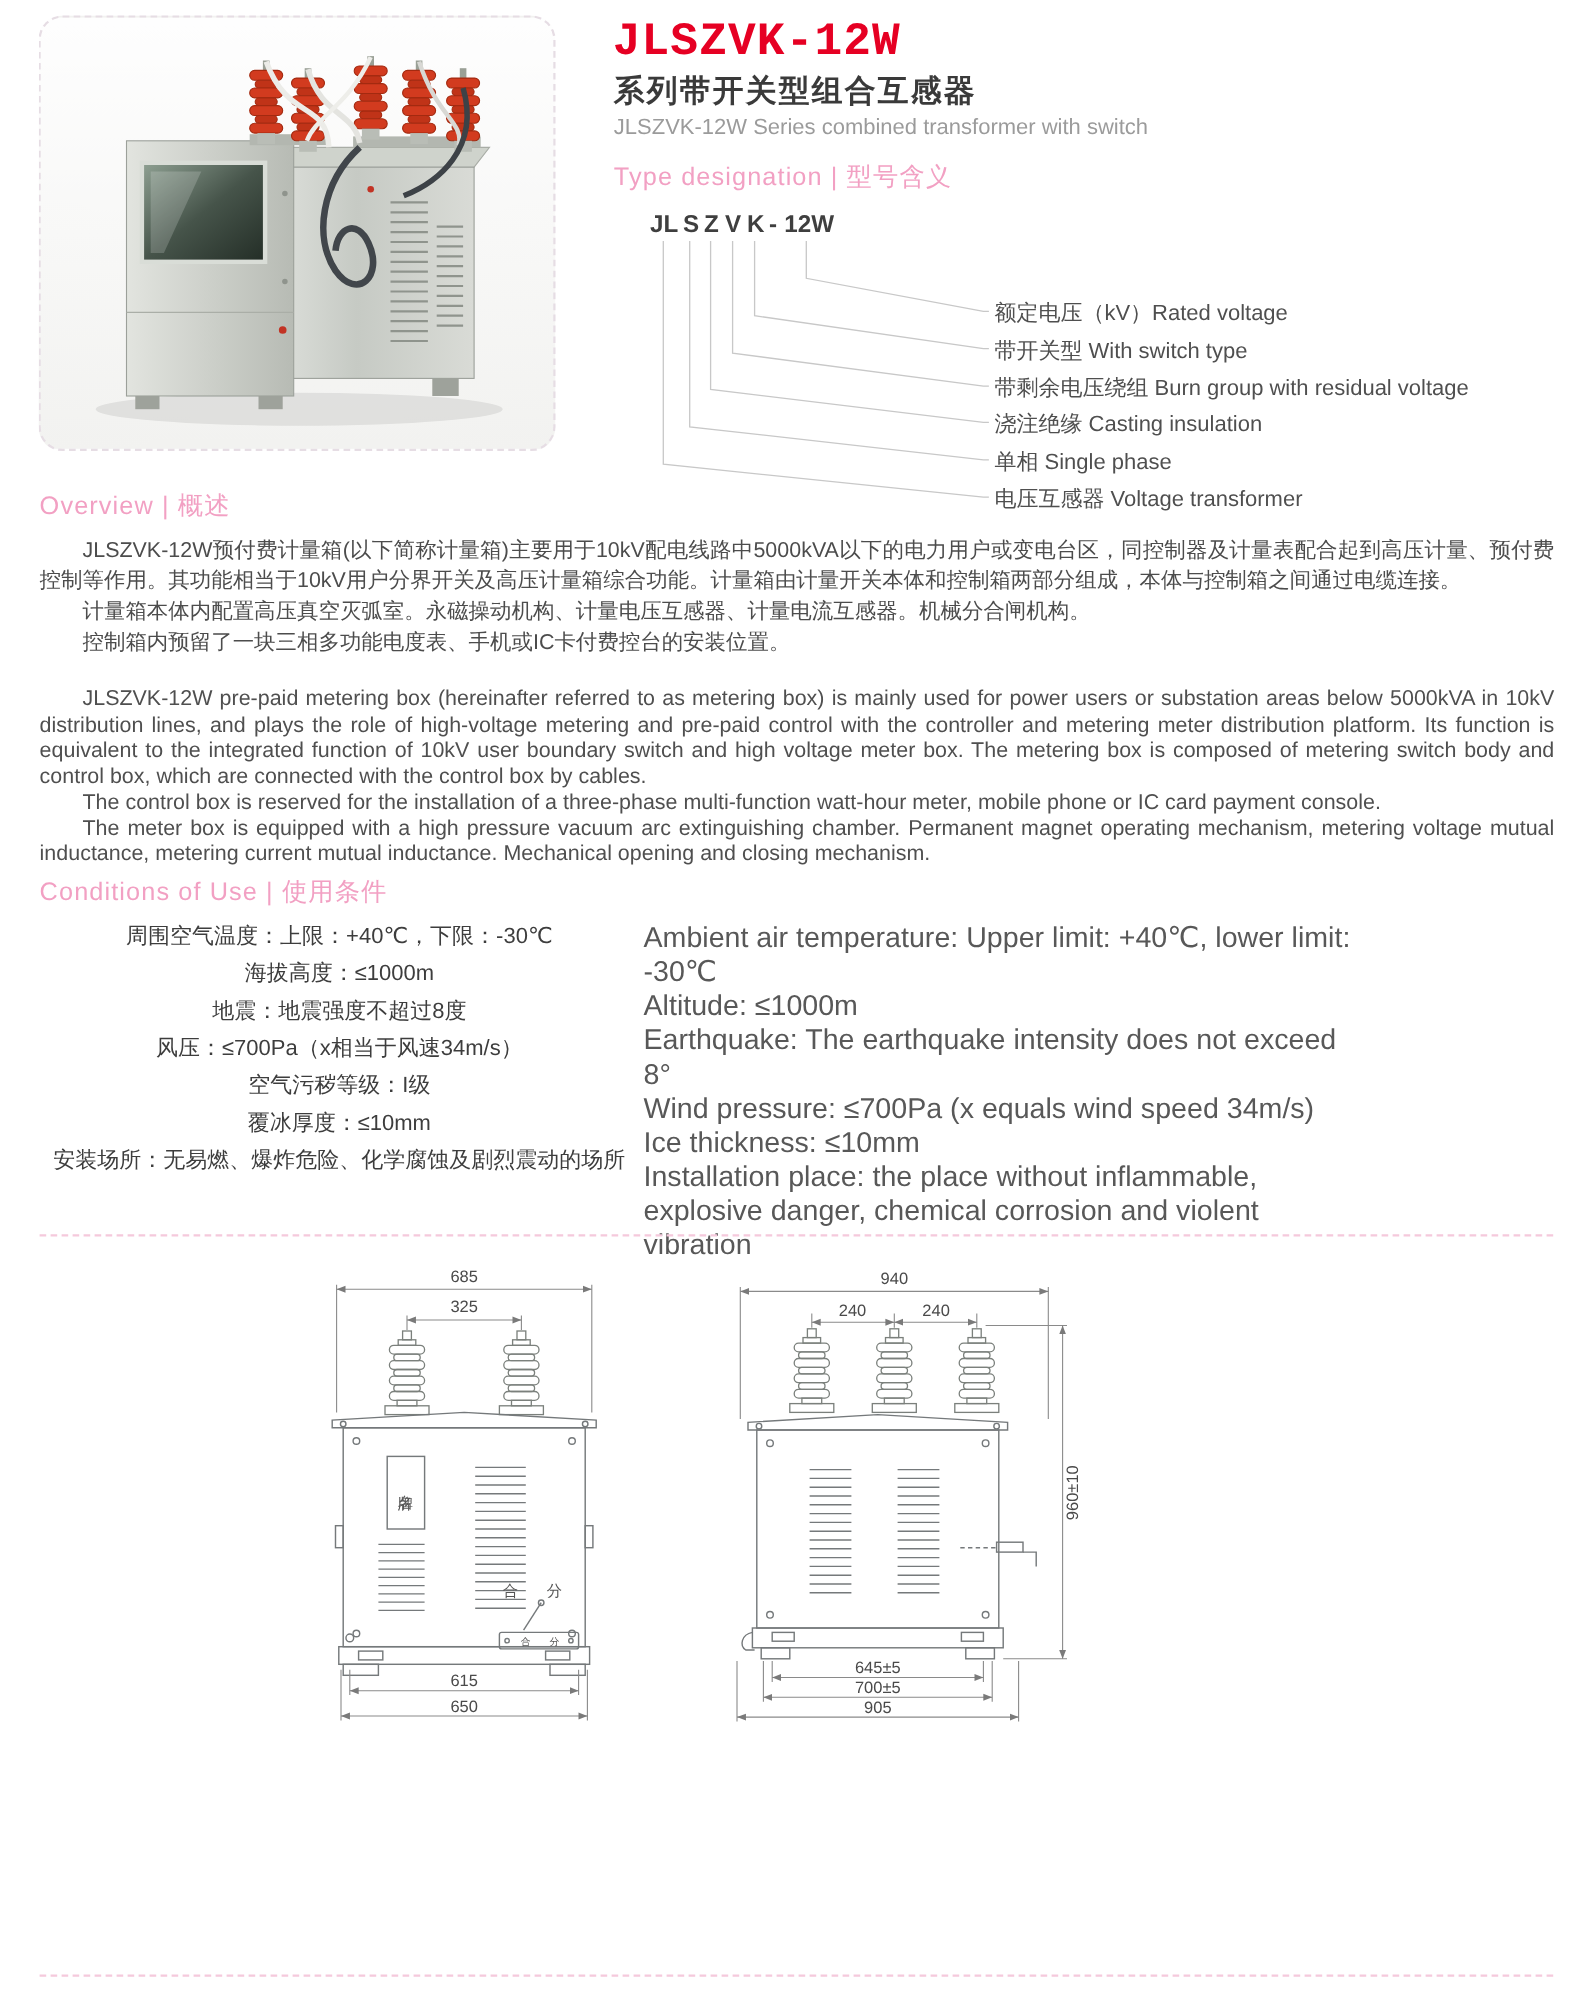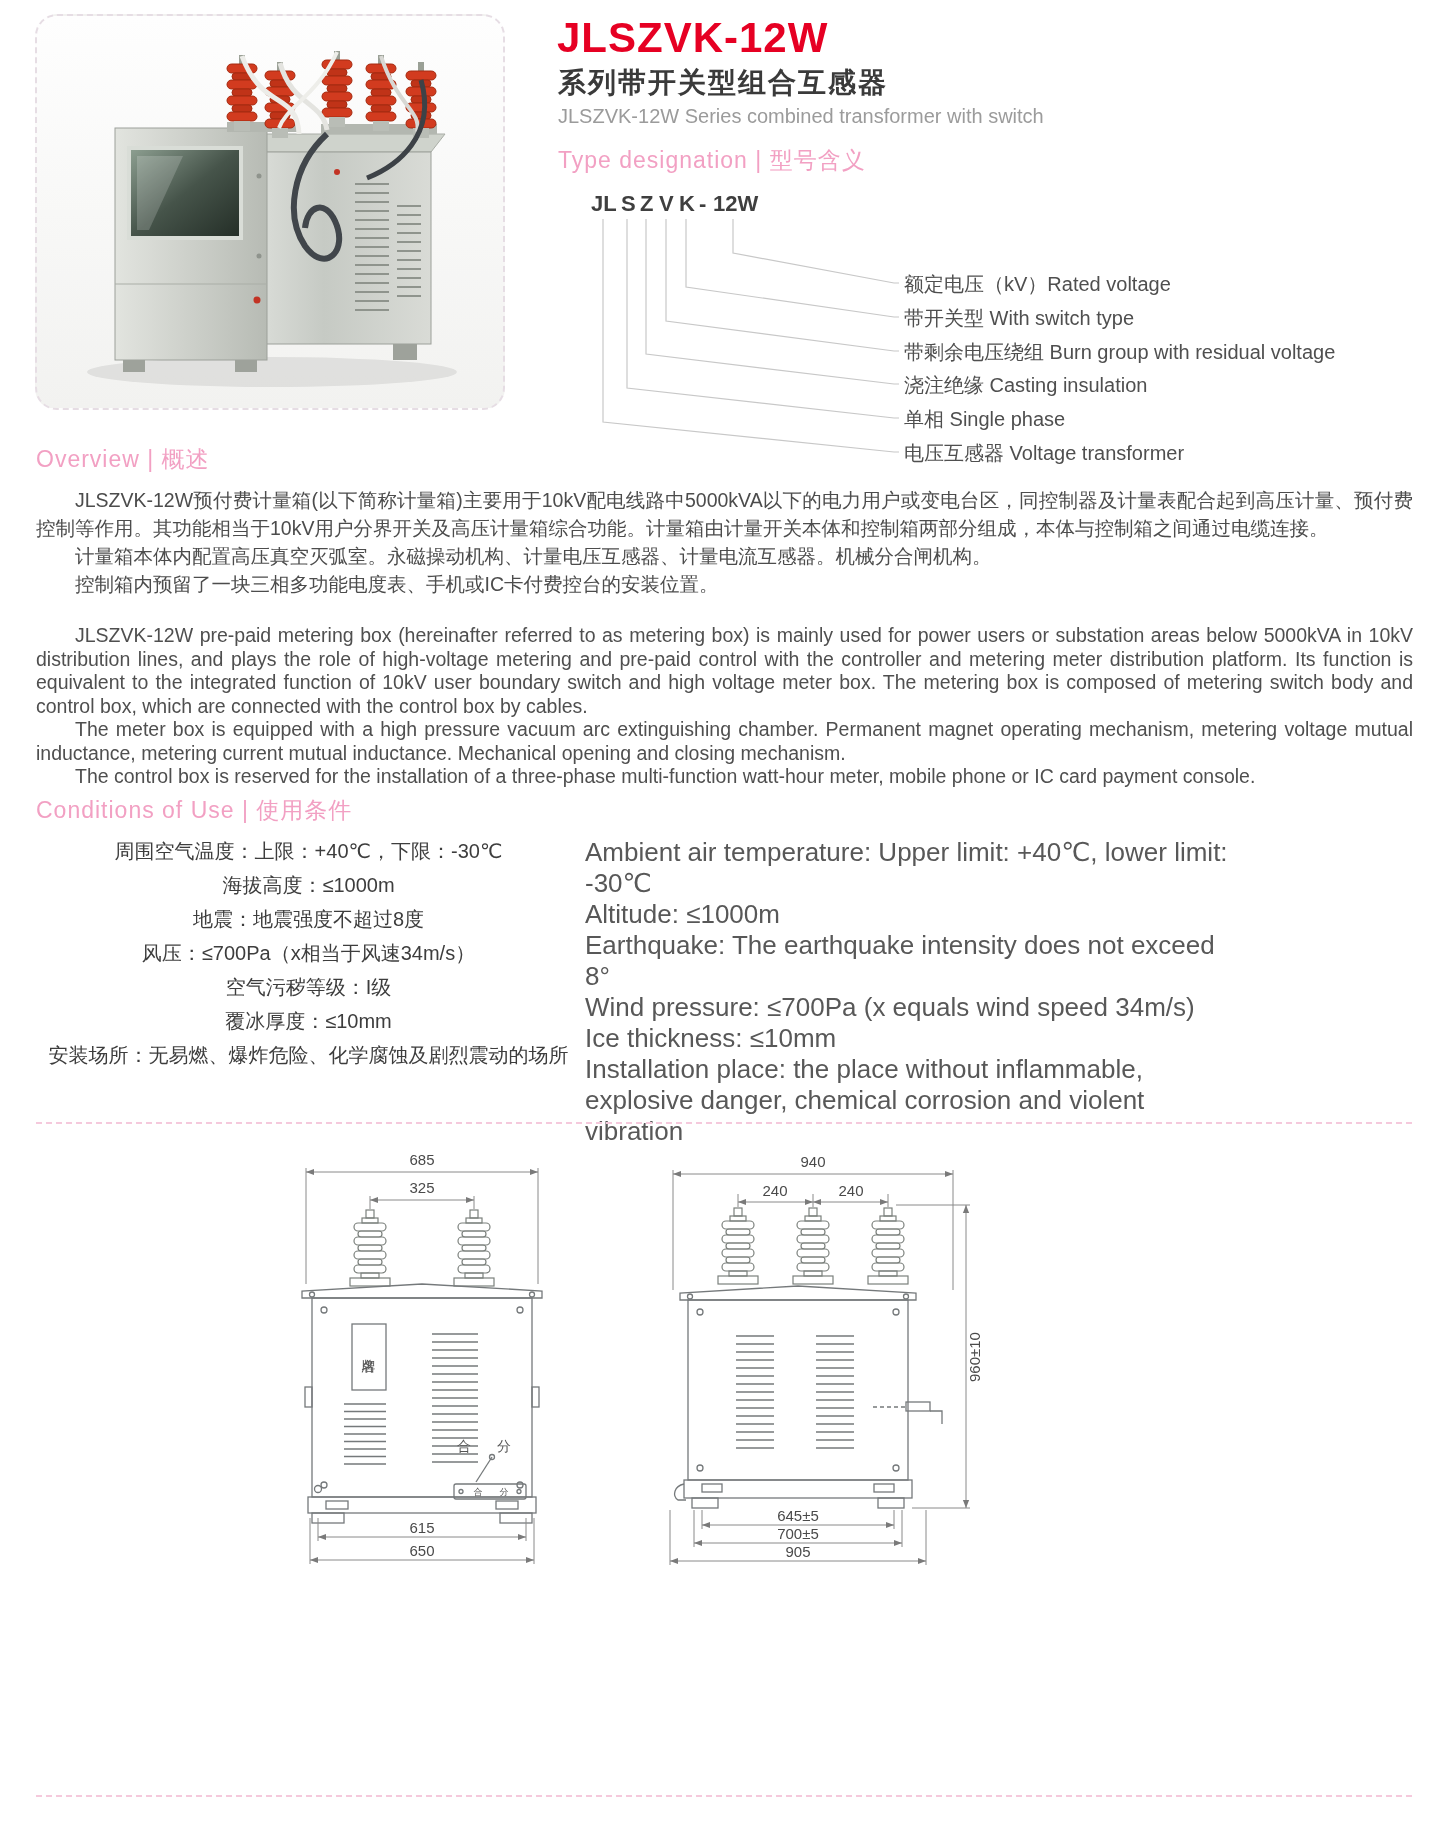--- a/index.html
+++ b/index.html
@@ -12,21 +12,21 @@
 
   
   .photo-box {
     left:35px; top:14px; width:470px; height:396px;
     border:2px dashed #e6dde4; border-radius:22px;
     background:linear-gradient(180deg,#fefefe 0%,#f2f2f0 100%);
     overflow:hidden;
   }
 
   
-  .model   { left:557px; top:14px;  font-size:42px; font-weight:bold; color:#e60023; letter-spacing:1px; }
+  .model   { left:557px; top:14px;  font-size:42px; font-weight:bold; color:#e60023; letter-spacing:1px;font-family:Liberation Mono, monospace; }
   .series-zh{ left:558px; top:64px;  font-size:28px; font-weight:bold; color:#3a3a3a; letter-spacing:2px; }
   .series-en{ left:558px; top:105px; font-size:20px; color:#9b9b9b; }
   .pink-h  { font-size:23px; color:#f2a0c3; letter-spacing:1px; }
   .type-h  { left:558px; top:145px; }
   .overview-h { left:36px; top:444px; }
   .cond-h  { left:36px; top:795px; }
 
   .type-diagram { left:589px; top:183px; width:872px; height:292px; }
 
   
@@ -169,22 +169,22 @@
 </div>
 
 <div class="abs pink-h overview-h">Overview | 概述</div>
 <div class="abs ov-zh">
   <p>JLSZVK-12W预付费计量箱(以下简称计量箱)主要用于10kV配电线路中5000kVA以下的电力用户或变电台区，同控制器及计量表配合起到高压计量、预付费控制等作用。其功能相当于10kV用户分界开关及高压计量箱综合功能。计量箱由计量开关本体和控制箱两部分组成，本体与控制箱之间通过电缆连接。</p>
   <p>计量箱本体内配置高压真空灭弧室。永磁操动机构、计量电压互感器、计量电流互感器。机械分合闸机构。</p>
   <p>控制箱内预留了一块三相多功能电度表、手机或IC卡付费控台的安装位置。</p>
 </div>
 <div class="abs ov-en">
   <p>JLSZVK-12W pre-paid metering box (hereinafter referred to as metering box) is mainly used for power users or substation areas below 5000kVA in 10kV distribution lines, and plays the role of high-voltage metering and pre-paid control with the controller and metering meter distribution platform. Its function is equivalent to the integrated function of 10kV user boundary switch and high voltage meter box. The metering box is composed of metering switch body and control box, which are connected with the control box by cables.</p>
+  <p>The control box is reserved for the installation of a three-phase multi-function watt-hour meter, mobile phone or IC card payment console.</p>
   <p>The meter box is equipped with a high pressure vacuum arc extinguishing chamber. Permanent magnet operating mechanism, metering voltage mutual inductance, metering current mutual inductance. Mechanical opening and closing mechanism.</p>
-  <p>The control box is reserved for the installation of a three-phase multi-function watt-hour meter, mobile phone or IC card payment console.</p>
 </div>
 
 <div class="abs pink-h cond-h">Conditions of Use | 使用条件</div>
 <div class="abs cond-zh">
   <div class="line">周围空气温度：上限：+40℃，下限：-30℃</div>
   <div class="line">海拔高度：≤1000m</div>
   <div class="line">地震：地震强度不超过8度</div>
   <div class="line">风压：≤700Pa（x相当于风速34m/s）</div>
   <div class="line">空气污秽等级：I级</div>
   <div class="line">覆冰厚度：≤10mm</div>

